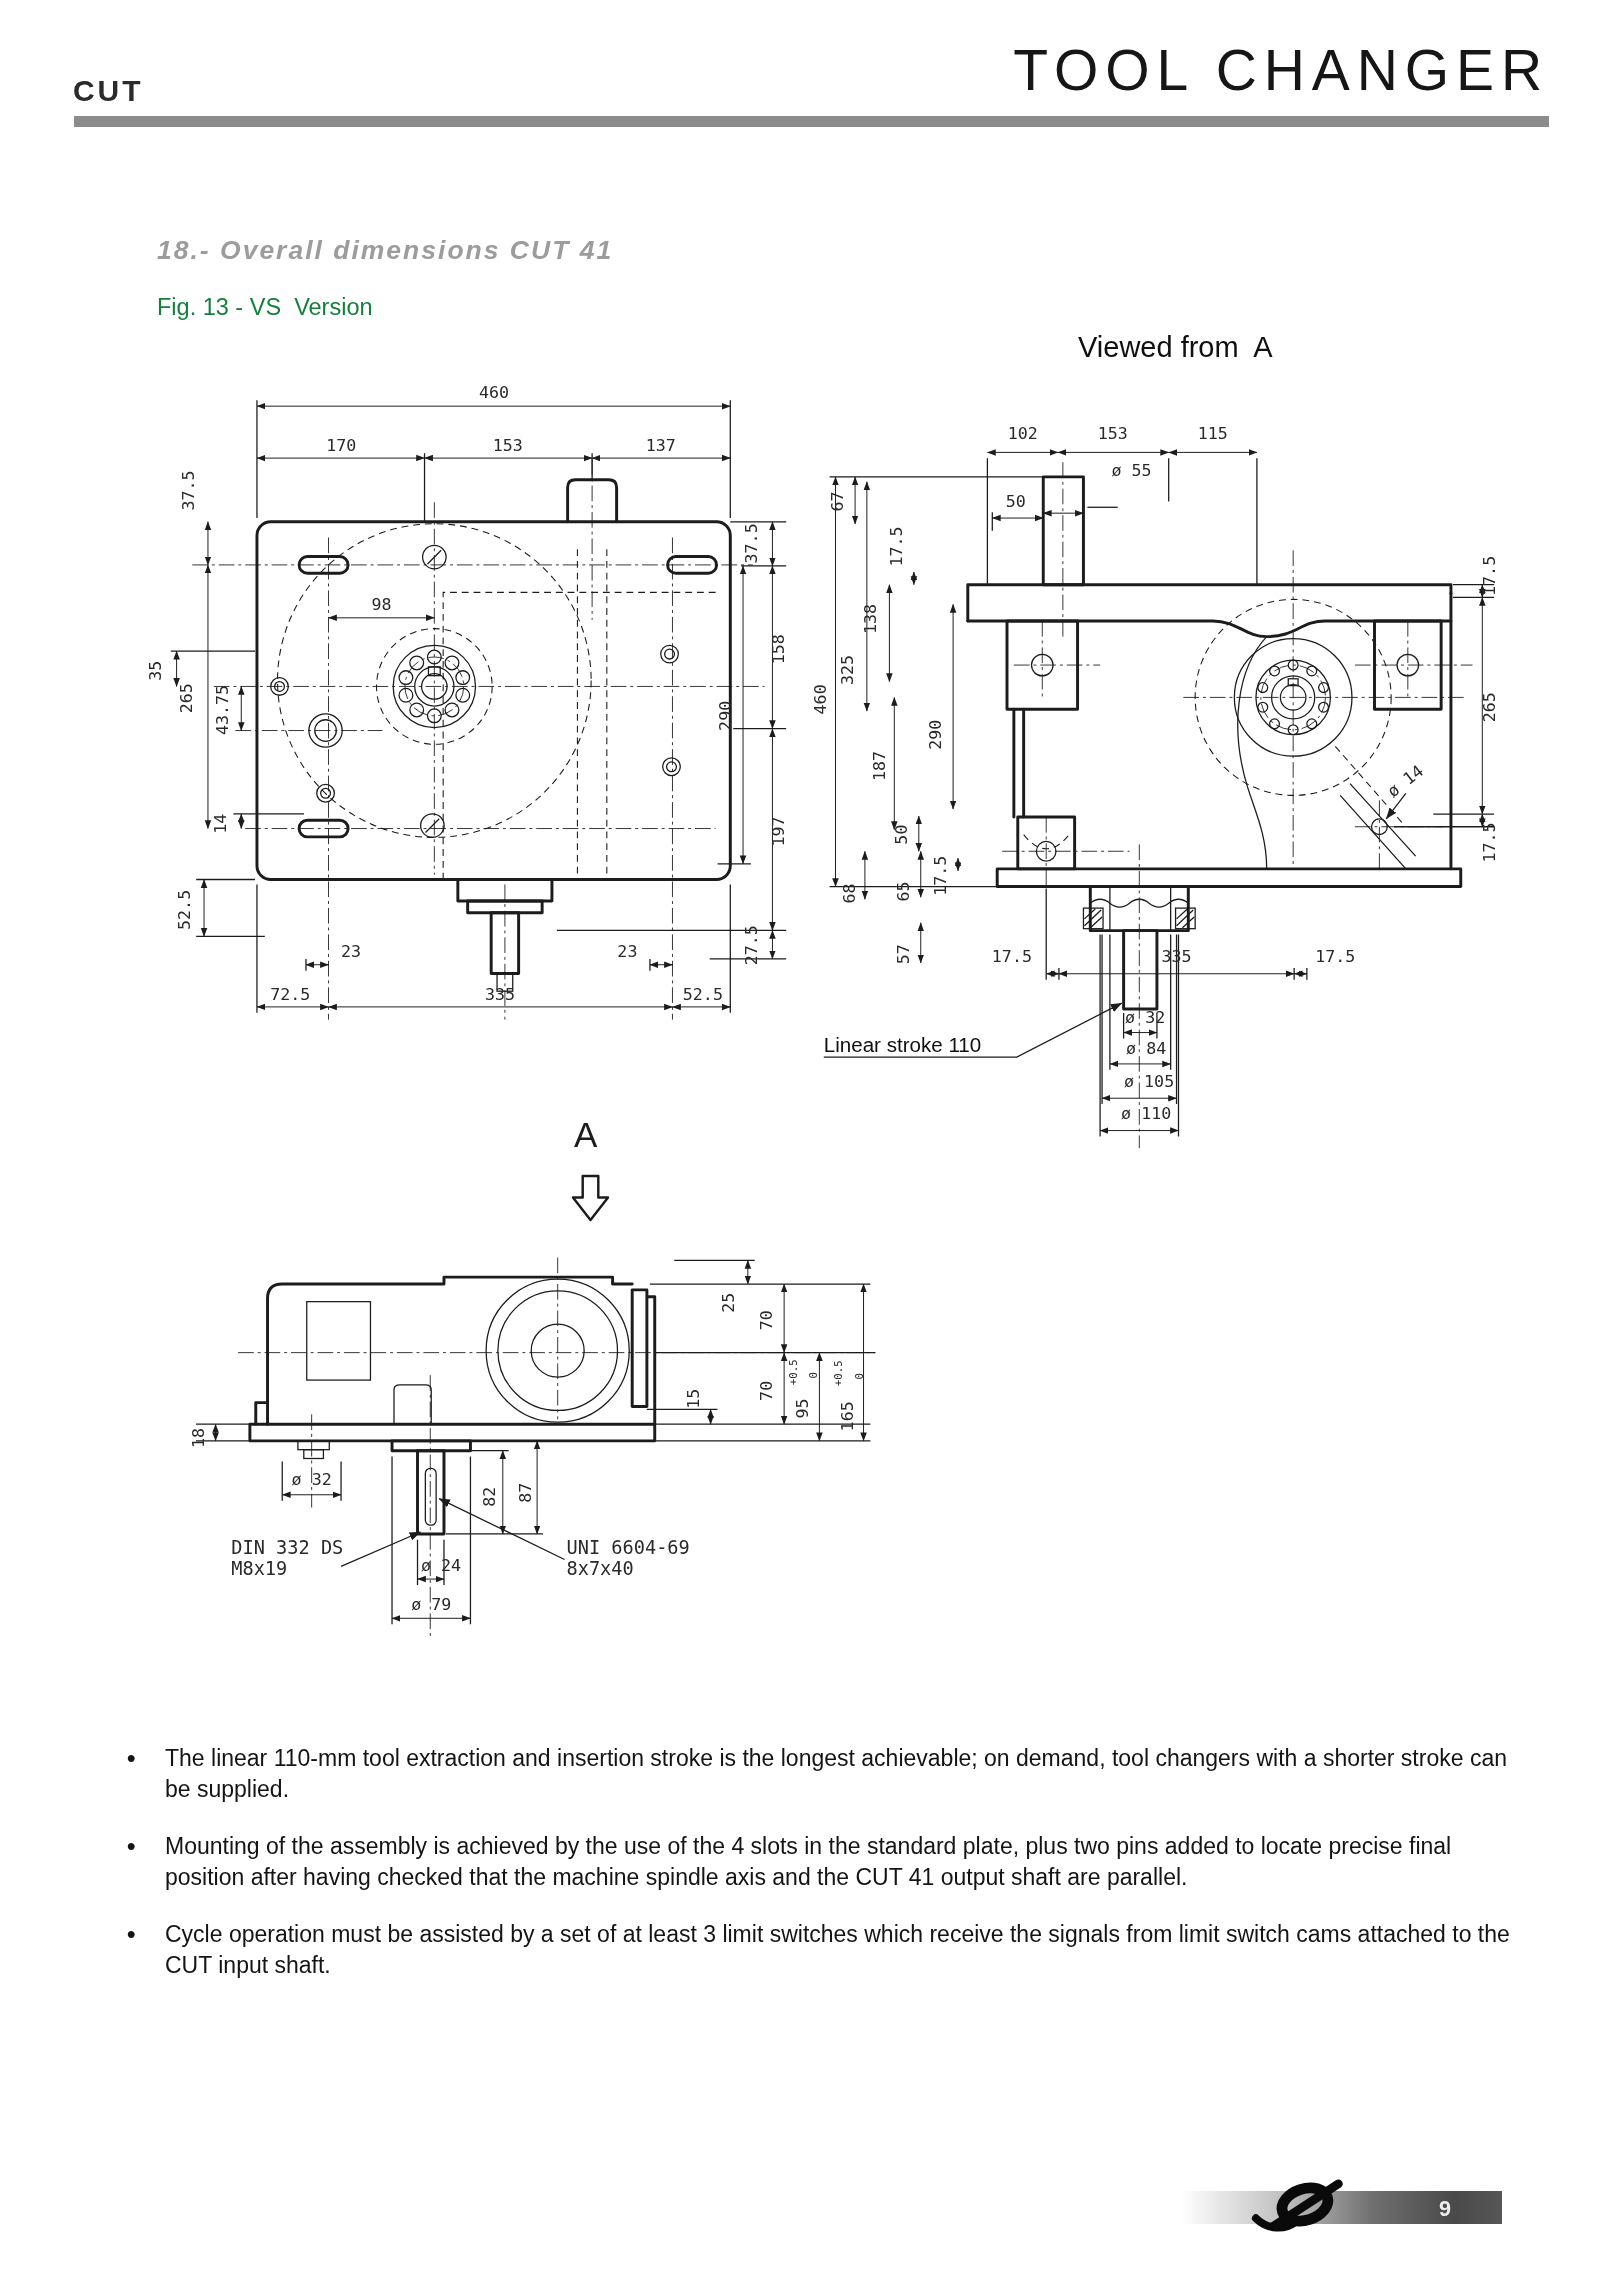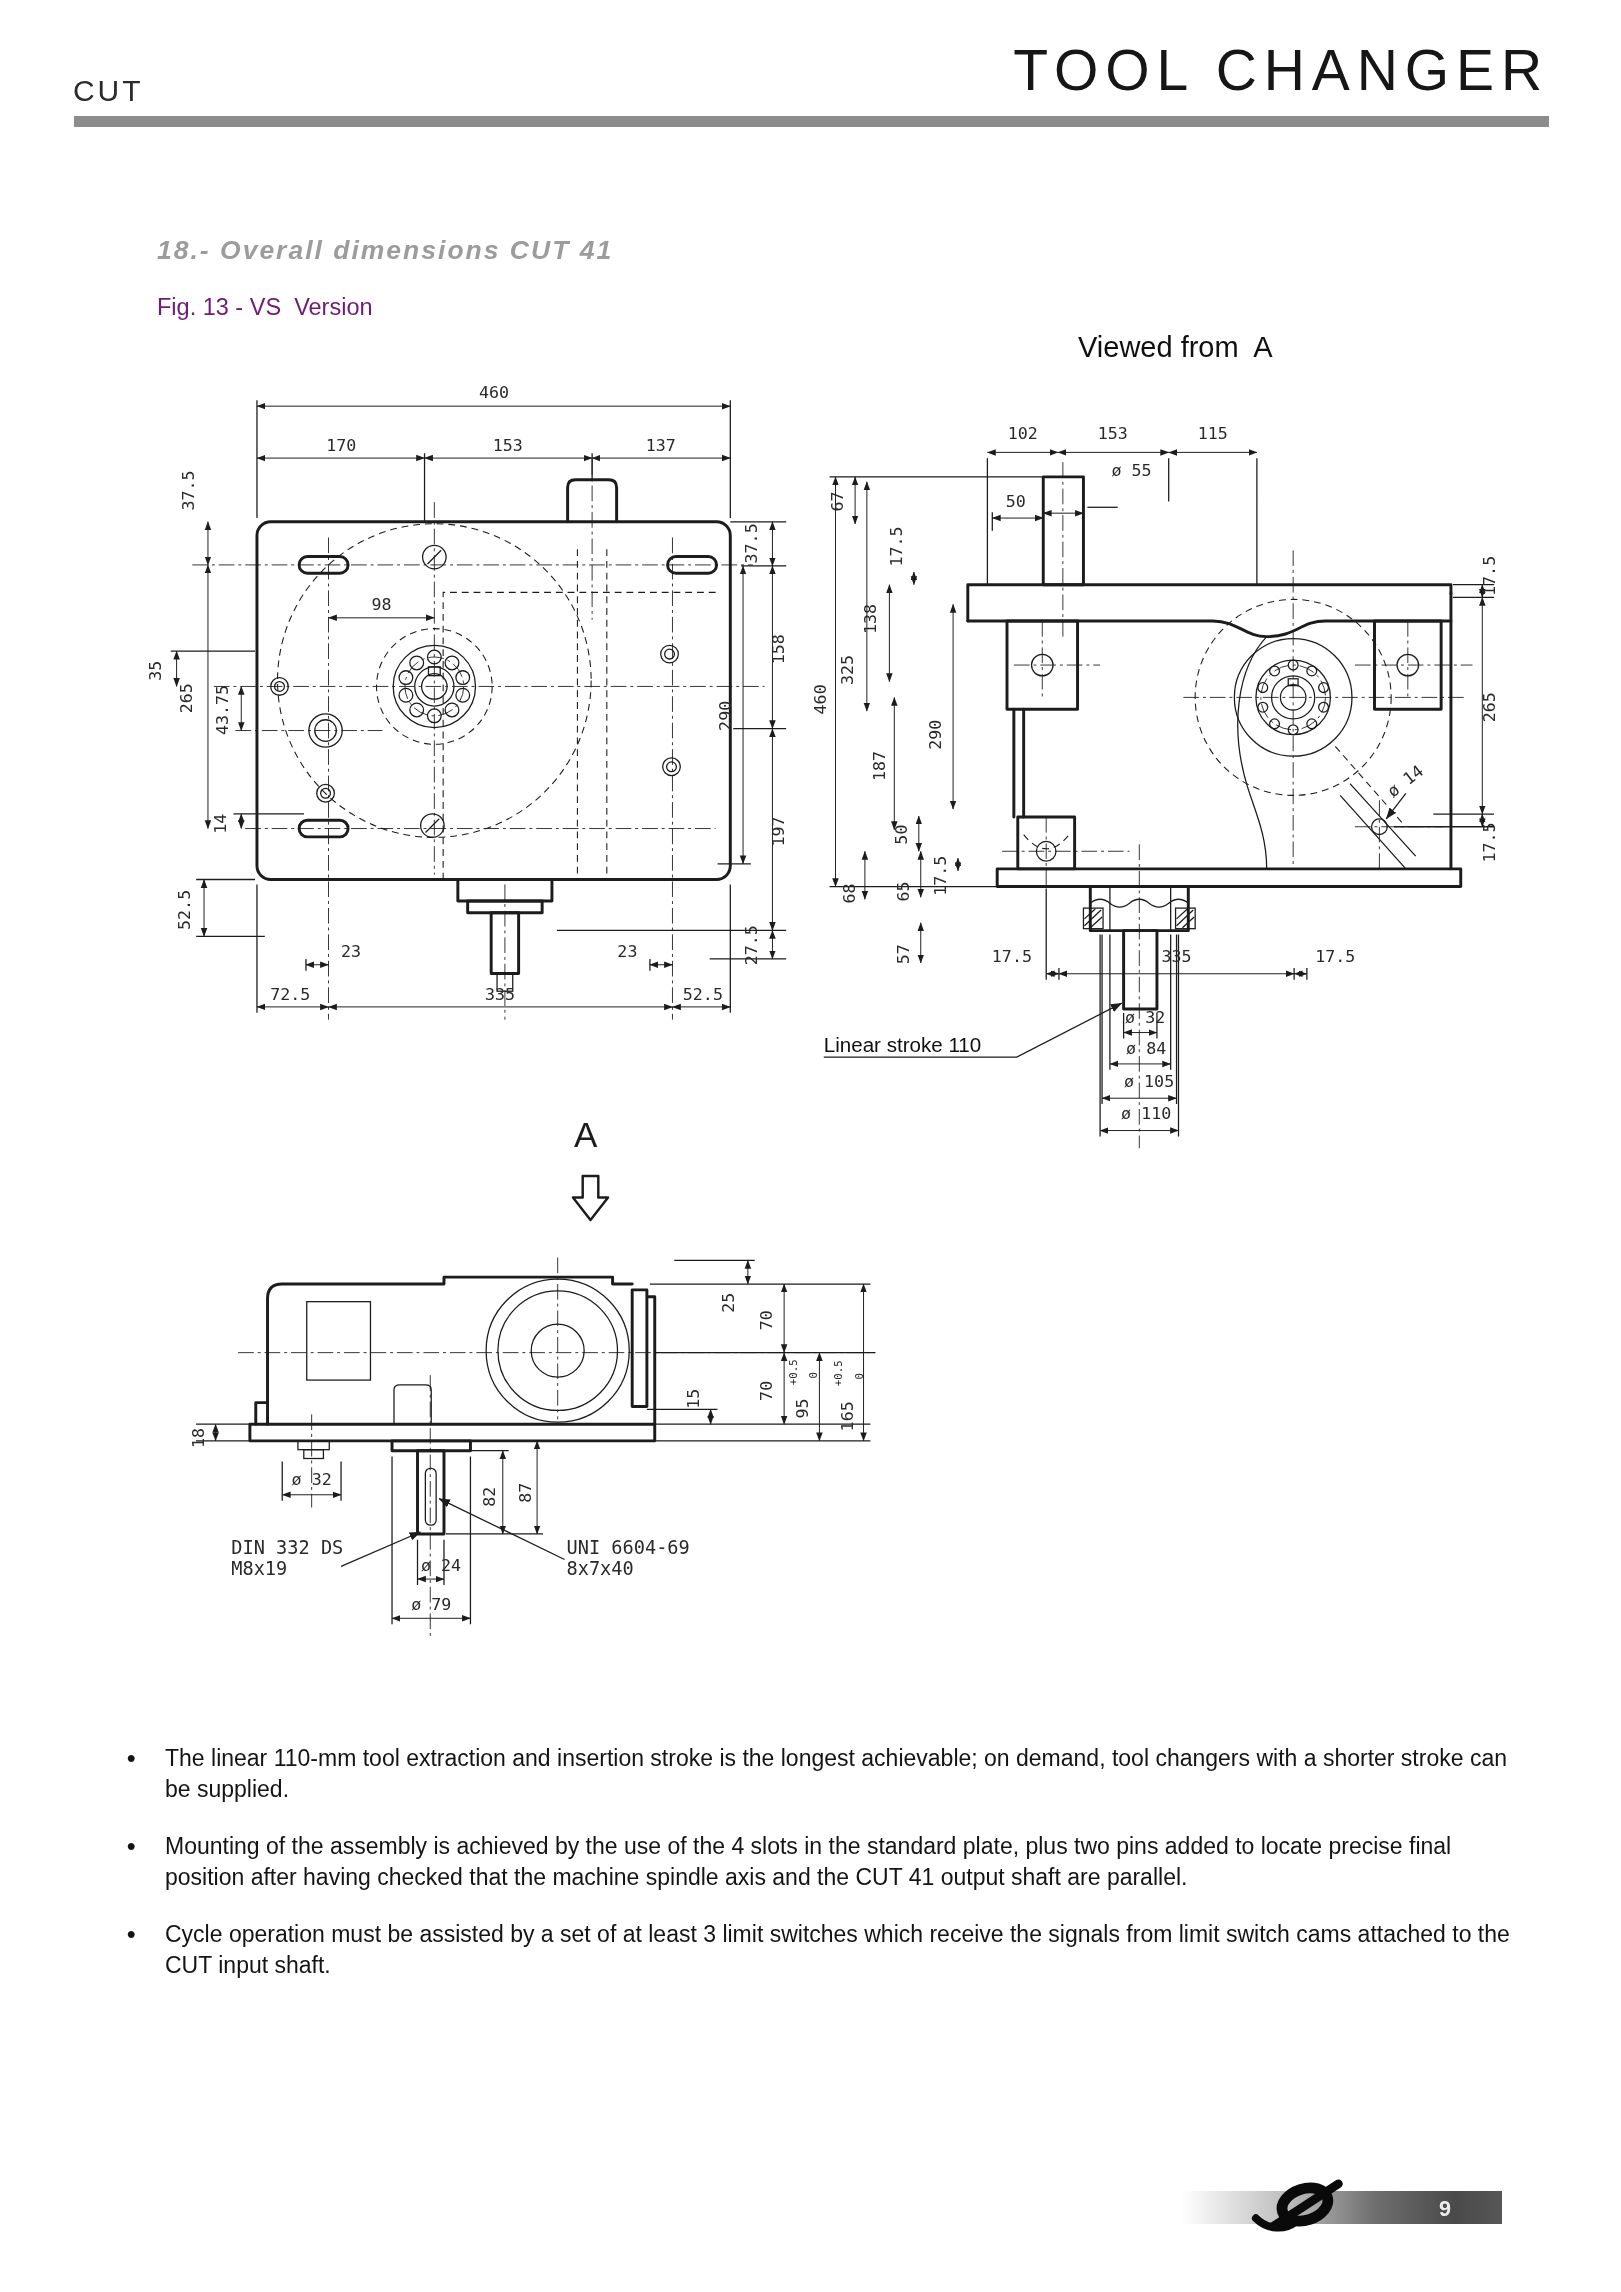--- a/index.html
+++ b/index.html
@@ -1,27 +1,27 @@
 <!DOCTYPE html>
 <html><head>
 <meta charset="utf-8">
 <style>
   html,body{margin:0;padding:0;background:#e9e9e9;}
   #page{position:relative;width:1621px;height:2293px;background:#ffffff;margin:0 auto;
         font-family:"Liberation Sans",sans-serif;color:#141414;overflow:hidden;}
   .abs{position:absolute;}
 
   
-  #product-name{left:73px;top:74px;font-size:30px;letter-spacing:2.9px;font-weight:400;color:#2b2b2b;}
+  #product-name{left:73px;top:74px;font-size:30px;letter-spacing:2.9px;font-weight:700;color:#2b2b2b;}
   #page-title{left:0;top:37px;width:1549px;text-align:right;font-size:57px;font-weight:300;
               letter-spacing:6.9px;color:#161616;}
   #header-rule{left:74px;top:116px;width:1475px;height:10.8px;background:#8c8c8c;}
 
   #section-title{left:157px;top:235px;font-size:26.5px;font-weight:bold;letter-spacing:2px;color:#9c9c9c;font-style:italic;}
-  #figure-caption{left:157px;top:294px;font-size:23.5px;color:#701a75;}
+  #figure-caption{left:157px;top:294px;font-size:23.5px;color:#15803d;}
   #viewed-from{left:1078px;top:314px;font-size:29px;color:#101010;margin-top:17px;}
 
   
   svg{overflow:visible;}
   .tk{fill:none;stroke:#1c1c1c;stroke-width:3;stroke-linejoin:round;stroke-linecap:round;}
   .tn{fill:none;stroke:#1c1c1c;stroke-width:1.3;}
   .dsh{fill:none;stroke:#1c1c1c;stroke-width:1.1;stroke-dasharray:7 5;}
   .cl{fill:none;stroke:#1c1c1c;stroke-width:0.9;stroke-dasharray:16 4 3 4;}
   .dm{fill:none;stroke:#1c1c1c;stroke-width:1;}
   .dimtxt{font-family:"DejaVu Sans Mono",monospace;font-size:17px;fill:#2a2a2a;text-anchor:middle;}

